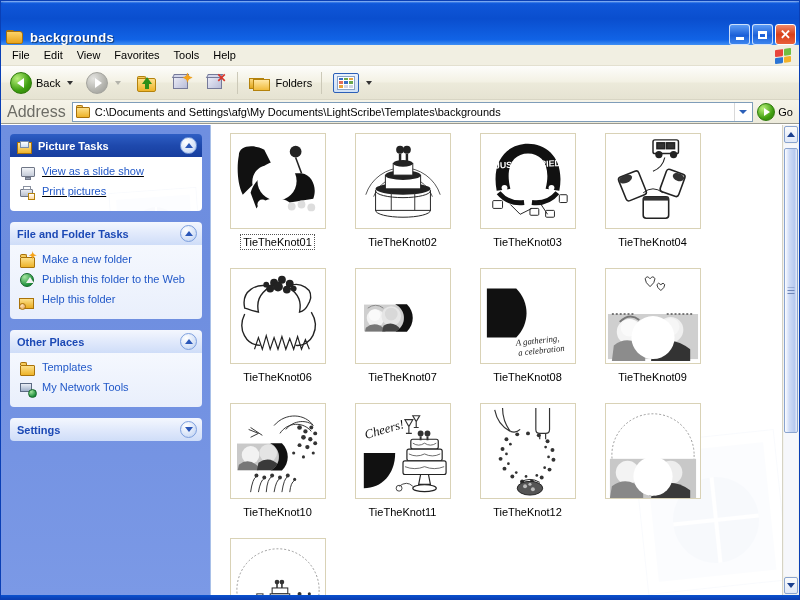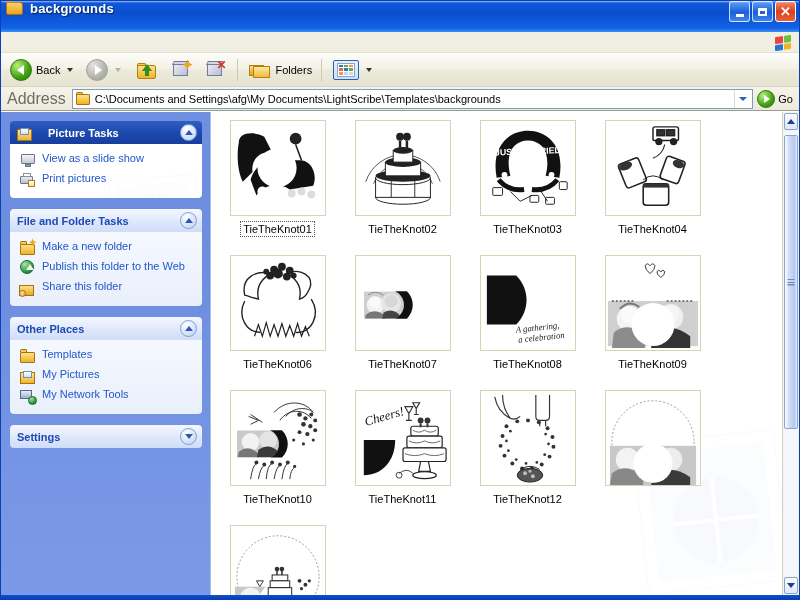--- a/index.html
+++ b/index.html
@@ -12,23 +12,23 @@
   }
 
   
   .window {
     position: absolute; inset: 0;
     background: linear-gradient(180deg,#0a56d6 0%, #0a52cf 100%);
     border: 1px solid #0a3fb5;
     display: flex; flex-direction: column;
   }
   .titlebar {
-    height: 31px; flex: none;
+    height: 44px; flex: none;
     background: linear-gradient(180deg,#1b6ae8 0%, #0f56d8 8%, #0a4ece 40%, #1163e6 88%, #3f8ff5 100%);
-    display: flex; align-items: flex-start; padding: 0 3px 0 5px;
+    display: flex; align-items: flex-end; padding: 0 3px 0 5px;
     border-top-left-radius: 6px; border-top-right-radius: 6px;
     position: relative;
   }
   .titlebar::after{
     content:""; position:absolute; left:0; right:0; top:0; height:2px;
     background:linear-gradient(180deg,rgba(255,255,255,.55),rgba(255,255,255,0));
   }
   .title-folder-icon { width: 18px; height: 15px; margin-right: 6px; position: relative; flex:none;}
   .title-folder-icon .back{position:absolute;left:0;top:1px;width:17px;height:13px;border-radius:1px 3px 2px 2px;
     background:linear-gradient(180deg,#fbd36a,#e8a31b);border:1px solid #a9720a;}
@@ -144,21 +144,21 @@
   
   .sidebar {
     width: 209px; flex:none;
     background: linear-gradient(180deg,#6f8fe0 0%, #6d8ddf 30%, #7b99e6 100%);
     padding: 9px 8px 0 9px;
     overflow: hidden;
     position: relative;
   }
   .panel { margin-bottom: 11px; border-radius: 4px; overflow: hidden; box-shadow: 0 0 0 0 rgba(0,0,0,0);}
   .panel-head {
-    height: 23px; display: flex; align-items: center; padding: 0 5px 0 7px; gap:15px;
+    height: 23px; display: flex; align-items: center; padding: 0 5px 0 7px; gap:5px;
     position: relative;
   }
   .panel-head.dark { background: linear-gradient(180deg,#2e5ec4 0%, #1e49ad 50%, #173e9e 100%); }
   .panel-head.light{ background: linear-gradient(180deg,#f4f7fe 0%, #dfe8fb 55%, #cfddf8 100%); }
   .panel-head .ph-title { font-weight: bold; font-size: 11px; flex:1;}
   .panel-head.dark .ph-title { color: #fff; }
   .panel-head.light .ph-title { color: #1c49b5; }
   .chev {
     width: 17px; height: 17px; border-radius: 50%;
     background: radial-gradient(circle at 35% 28%, #ffffff, #d7e3f8 60%, #b9cdf0);
@@ -287,20 +287,28 @@
       <span class="winbtn max">
           <i></i>
         </span>
       <span class="winbtn close">
           <i>✕</i>
         </span>
     </span>
   </div>
 
   <div class="menubar">
+    <div class="menubar-left">
+      <span class="menu-item">File</span>
+      <span class="menu-item">Edit</span>
+      <span class="menu-item">View</span>
+      <span class="menu-item">Favorites</span>
+      <span class="menu-item">Tools</span>
+      <span class="menu-item">Help</span>
+    </div>
     <span class="winflag">
       <span class="flagwrap">
           <i></i>
           <i></i>
           <i></i>
           <i></i>
         </span>
     </span>
   </div>
 
@@ -395,21 +403,21 @@
         <div class="panel-head dark">
           <span class="task-icon">
             <span class="si-pics"></span>
               <span class="si-pics-i"></span>
           </span>
           <span class="ph-title">Picture Tasks</span>
           <span class="chev up">
               <i></i>
             </span>
         </div>
-        <div class="panel-body darkvariant" style="position:relative;overflow:hidden;">
+        <div class="panel-body darkvariant" style="position:relative;overflow:hidden;text-decoration:underline;">
           <div class="pt-watermark">
             <span class="frm"></span>
               <span class="cir"></span>
               <span class="cut1"></span>
               <span class="cut2"></span>
           </div>
           <div class="task">
             <span class="task-icon">
               <span class="si-monitor"></span>
                 <span class="si-monitor-b"></span>
@@ -448,46 +456,39 @@
               <span class="si-webglobe"></span>
                 <span class="si-webglobe-a"></span>
             </span>
             <span class="task-label">Publish this folder to the Web</span>
           </div>
           <div class="task">
             <span class="task-icon">
               <span class="si-sharehand"></span>
                 <span class="si-sharehand-h"></span>
             </span>
-            <span class="task-label">Share this folder</span>
+            <span class="task-label">Help this folder</span>
           </div>
         </div>
       </div>
 
       <div class="panel">
         <div class="panel-head light">
           <span class="ph-title">Other Places</span>
           <span class="chev up">
               <i></i>
             </span>
         </div>
         <div class="panel-body">
           <div class="task">
             <span class="task-icon">
               <span class="si-fold-t"></span>
                 <span class="si-fold"></span>
             </span>
             <span class="task-label">Templates</span>
-          </div>
-          <div class="task">
-            <span class="task-icon">
-              <span class="si-pics"></span>
-                <span class="si-pics-i"></span>
-            </span>
-            <span class="task-label">My Pictures</span>
           </div>
           <div class="task">
             <span class="task-icon">
               <span class="si-net"></span>
                 <span class="si-net-g"></span>
             </span>
             <span class="task-label">My Network Tools</span>
           </div>
         </div>
       </div>

